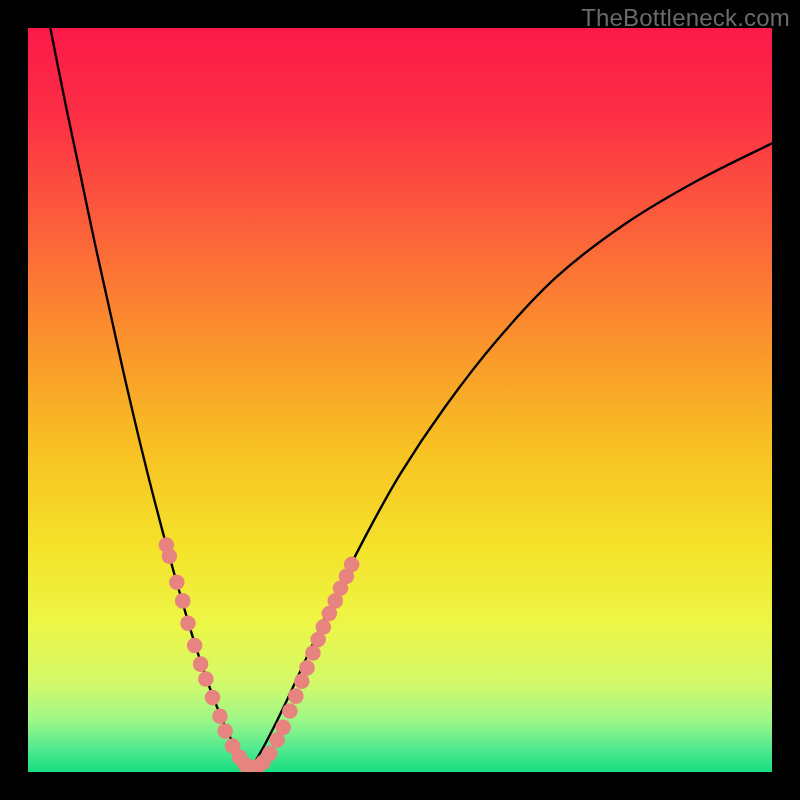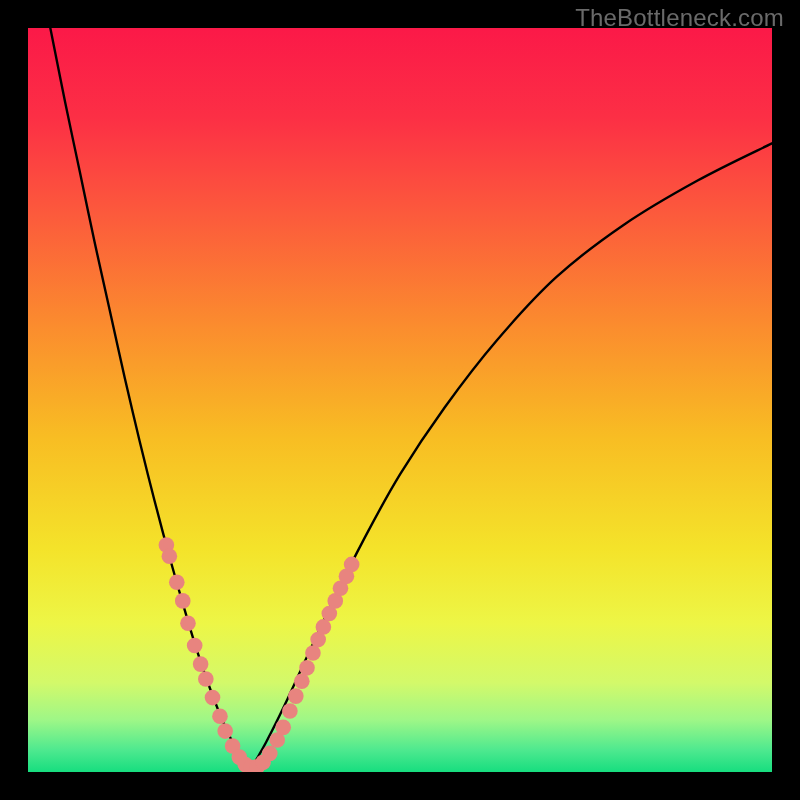--- a/index.html
+++ b/index.html
@@ -27,21 +27,21 @@
     height: 744px;
     overflow: hidden;
   }
   .gradient {
     position: absolute;
     top: 0; left: 0; width: 100%; height: 100%;
   }
   .watermark {
     position: absolute;
     top: 4px;
-    right: 16px;
+    right: 10px;
     color: #6a6a6a;
     font-size: 24px;
     font-weight: 500;
     letter-spacing: 0.2px;
     user-select: none;
   }
   svg.curves {
     position: absolute;
     top: 0; left: 0;
     width: 100%; height: 100%;

